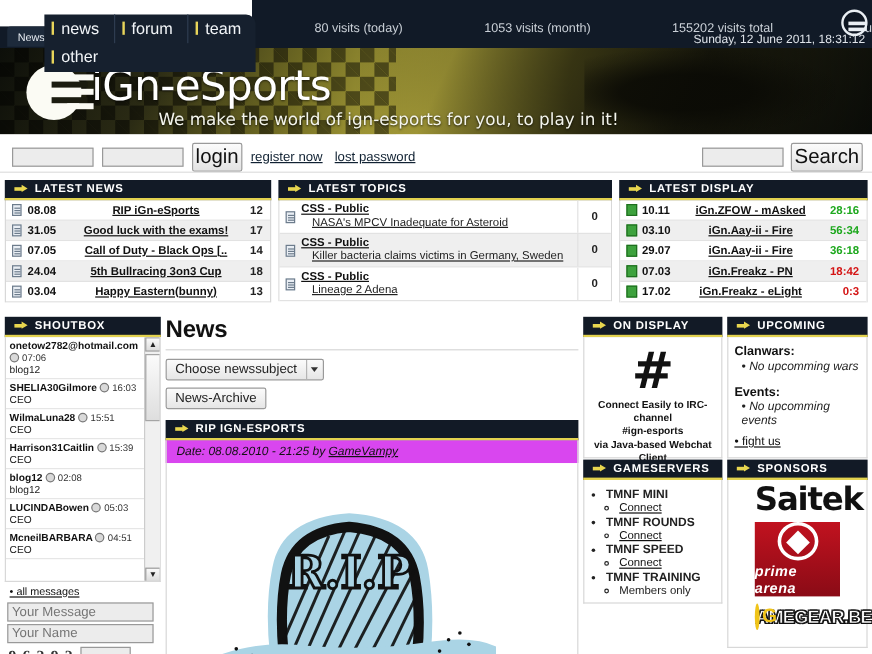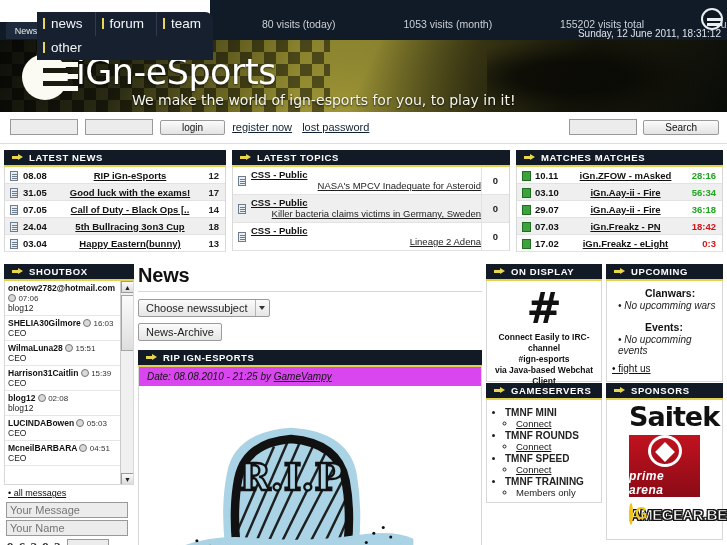--- a/index.html
+++ b/index.html
@@ -133,22 +133,22 @@
     position: absolute; left: 0; top: 112px; width: 727px; height: 32px;
     background: #fff; border-bottom: 1px solid #dedede;
   }
   .inp {
     border: 1px solid #999; background: #ececec; height: 16px;
     font-family: "Liberation Sans", sans-serif; font-size: 11px;
     padding: 0 3px; color: #222;
   }
   .btn {
     border: 1px solid #9a9a9a; background: linear-gradient(#fbfbfb,#e3e3e3);
-    font-family: "Liberation Sans", sans-serif; font-size: 10px;
-    padding: 1px 21px; color: #111; cursor: pointer; border-radius: 2px;
+    font-family: "Liberation Sans", sans-serif; font-size: 17px;
+    padding: 1px 2px; color: #111; cursor: pointer; border-radius: 2px;
   }
   .lb-row { position: absolute; left: 10px; top: 7px; display: flex; align-items: center; gap: 7px; }
   .lb-links a { color: #123; text-decoration: underline; font-size: 11px; margin-right: 7px; }
   .search-row { position: absolute; right: 8px; top: 7px; display: flex; align-items: center; gap: 6px; }
 
   
   .panel { position: absolute; }
   .panel-hd {
     background: #121a26; color: #fff;
     font-size: 9.5px; font-weight: bold; letter-spacing: .6px;
@@ -200,21 +200,21 @@
   .score.lose { color: #d41414; }
 
   .trow {
     display: flex; align-items: stretch; border-bottom: 1px solid #e2e2e2;
     background: #fff; height: 28px;
   }
   .trow.alt { background: #efefef; }
   .trow .ic { width: 18px; display:flex; align-items:center; justify-content:center; }
   .trow .tx { flex: 1; padding-top: 2px; }
   .trow .tx .cat { font-size: 9.5px; font-weight: bold; text-decoration: underline; color: #111; display:block; }
-  .trow .tx .sub { font-size: 9.5px; text-decoration: underline; color: #222; display:block; margin-left: 9px; text-align: right; }
+  .trow .tx .sub { font-size: 9.5px; text-decoration: underline; color: #222; display:block; margin-left: 9px; }
   .trow .rep {
     width: 28px; border-left: 1px solid #e2e2e2; display:flex; align-items:center; justify-content:center;
     font-size: 9.5px; font-weight: bold;
   }
 
   
   .p-shout { left: 4px; top: 264px; width: 130px; }
   .shout-body {
     border: 1px solid #d8d8d8; border-top: none; background: #fff;
     height: 204px; overflow: hidden; position: relative;
@@ -299,21 +299,21 @@
   .p-gamesrv { left: 486px; top: 383px; width: 116px; }
   .p-sponsors { left: 606px; top: 383px; width: 117px; }
   .p-voice { left: 486px; top: 520px; width: 116px; }
 
   .pbody { border:1px solid #d8d8d8; border-top:none; background:#fff; padding: 5px 5px 4px 5px; }
   .hashglyph {
     font-size: 42px; font-weight: 900; text-align:center; line-height: 46px; color:#111;
     font-family: "DejaVu Sans", sans-serif;
   }
   .irc-txt { text-align:center; font-size:8.5px; font-weight:bold; line-height: 11px; color:#111; }
-  .up-h { font-size: 10.5px; font-weight:bold; color:#111; margin-top: 1px; margin-left: 33px;}
+  .up-h { font-size: 10.5px; font-weight:bold; color:#111; margin-top: 1px;}
   .up-i { font-size: 10px; font-style: italic; margin: 1px 0 0 6px; }
   .up-link { font-size: 10px; margin-top: 7px; }
   .up-link a { color:#111; text-decoration:underline; }
   .srv-ul { margin: 2px 0 0 0; padding-left: 13px; }
   .srv-ul > li { font-size: 10px; font-weight: bold; margin-bottom: 1px; }
   .srv-ul ul { margin: 0; padding-left: 11px; list-style: circle; }
   .srv-ul ul li { font-weight: normal; font-size: 9.5px; }
   .srv-ul ul li a { color:#111; text-decoration: underline; }
 
   .saitek {
@@ -485,21 +485,21 @@
           <a class="sub" href="#">Lineage 2 Adena</a>
         </span>
         <span class="rep">0</span>
       </div>
     </div>
   </div>
 
   <div class="panel p-matches">
     <div class="panel-hd">
       <span class="arrow"></span>
-      <span>MATCHES MATCHES</span>
+      <span>LATEST DISPLAY</span>
     </div>
     <div class="rowlist">
       <div class="row">
         <span class="ic"><i class="ic-green"></i></span>
         <span class="dt">10.11</span>
         <span class="ttl"><a href="#">iGn.ZFOW - mAsked</a></span>
         <span class="score win">28:16</span>
       </div>
       <div class="row alt">
         <span class="ic"><i class="ic-green"></i></span>

